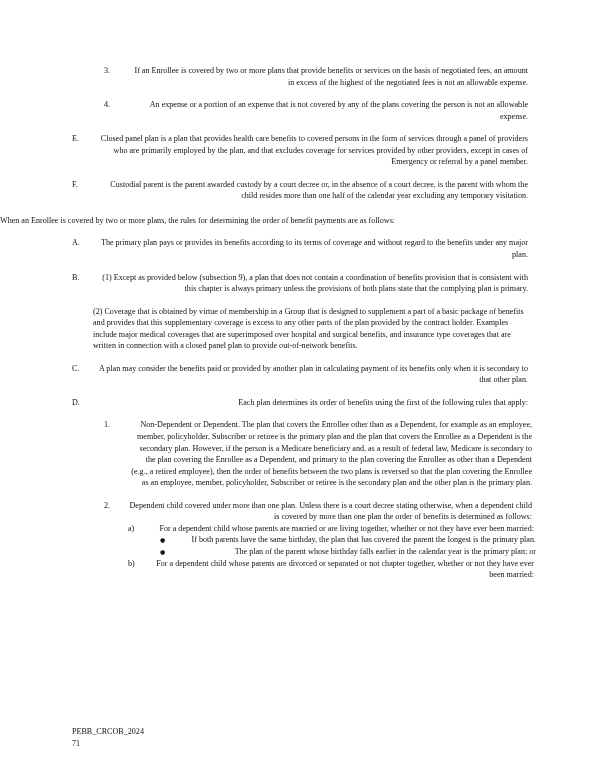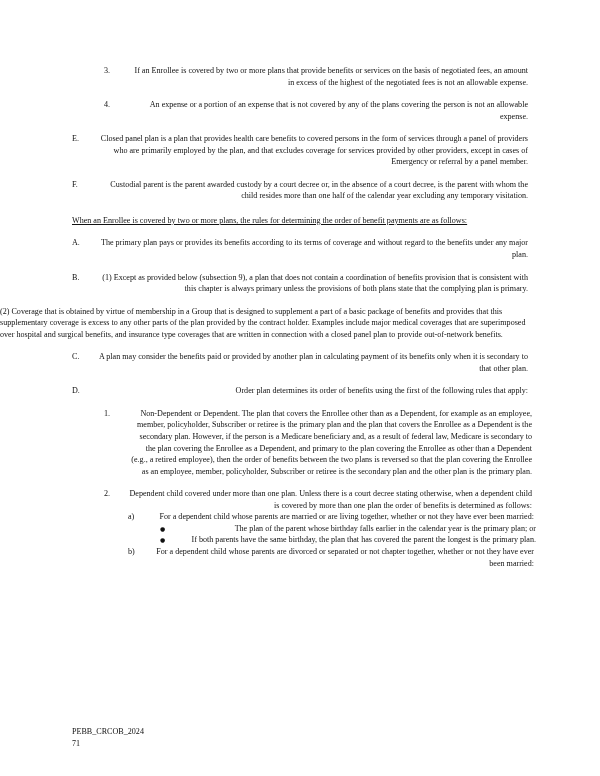--- a/index.html
+++ b/index.html
@@ -73,28 +73,27 @@
     margin-left: 160px;
     margin-right: 64px;
   }
   .lvl-bullet .marker { width: 22px; }
 
   .section-heading {
     margin-left: 33px;
     font-weight: bold;
   }
   .heading-para {
-    margin-left: 72px;
-    margin-right: 72px;
-    text-decoration: underline;
+    margin-right: 72px;
   }
   .gap-md { height: 11px; }
   .gap-lg { height: 13px; }
 
   .para-continuation {
+    margin-left: 93px;
     margin-right: 72px;
   }
 
   .footer {
     position: absolute;
     left: 72px;
     right: 72px;
     top: 726px;
     display: flex;
     justify-content: space-between;
@@ -167,21 +166,21 @@
 
     <div class="row lvl-alpha">
       <span class="marker">C.</span>
       <span class="body-text">A plan may consider the benefits paid or provided by another plan in calculating payment of its benefits only when it is secondary to that other plan.</span>
     </div>
 
     <div class="gap-md"></div>
 
     <div class="row lvl-alpha">
       <span class="marker">D.</span>
-      <span class="body-text">Order plan determines its order of benefits using the first of the following rules that apply:</span>
+      <span class="body-text">Each plan determines its order of benefits using the first of the following rules that apply:</span>
     </div>
 
     <div class="gap-md"></div>
 
     <div class="row lvl-num2">
       <span class="marker">1.</span>
       <span class="body-text">Non-Dependent or Dependent. The plan that covers the Enrollee other than as a Dependent, for example as an employee, member, policyholder, Subscriber or retiree is the primary plan and the plan that covers the Enrollee as a Dependent is the secondary plan. However, if the person is a Medicare beneficiary and, as a result of federal law, Medicare is secondary to the plan covering the Enrollee as a Dependent, and primary to the plan covering the Enrollee as other than a Dependent (e.g., a retired employee), then the order of benefits between the two plans is reversed so that the plan covering the Enrollee as an employee, member, policyholder, Subscriber or retiree is the secondary plan and the other plan is the primary plan.</span>
     </div>
 
     <div class="gap-md"></div>
@@ -191,26 +190,26 @@
       <span class="body-text">Dependent child covered under more than one plan. Unless there is a court decree stating otherwise, when a dependent child is covered by more than one plan the order of benefits is determined as follows:</span>
     </div>
 
     <div class="row lvl-paren">
       <span class="marker">a)</span>
       <span class="body-text">For a dependent child whose parents are married or are living together, whether or not they have ever been married:</span>
     </div>
 
     <div class="row lvl-bullet">
       <span class="marker bullet-glyph">●</span>
-      <span class="body-text">The plan of the parent whose birthday falls earlier in the calendar year is the primary plan; or</span>
+      <span class="body-text">If both parents have the same birthday, the plan that has covered the parent the longest is the primary plan.</span>
     </div>
 
     <div class="row lvl-bullet">
       <span class="marker bullet-glyph">●</span>
-      <span class="body-text">If both parents have the same birthday, the plan that has covered the parent the longest is the primary plan.</span>
+      <span class="body-text">The plan of the parent whose birthday falls earlier in the calendar year is the primary plan; or</span>
     </div>
 
     <div class="row lvl-paren">
       <span class="marker">b)</span>
       <span class="body-text">For a dependent child whose parents are divorced or separated or not chapter together, whether or not they have ever been married:</span>
     </div>
 
   </div>
 
   <div class="footer">

